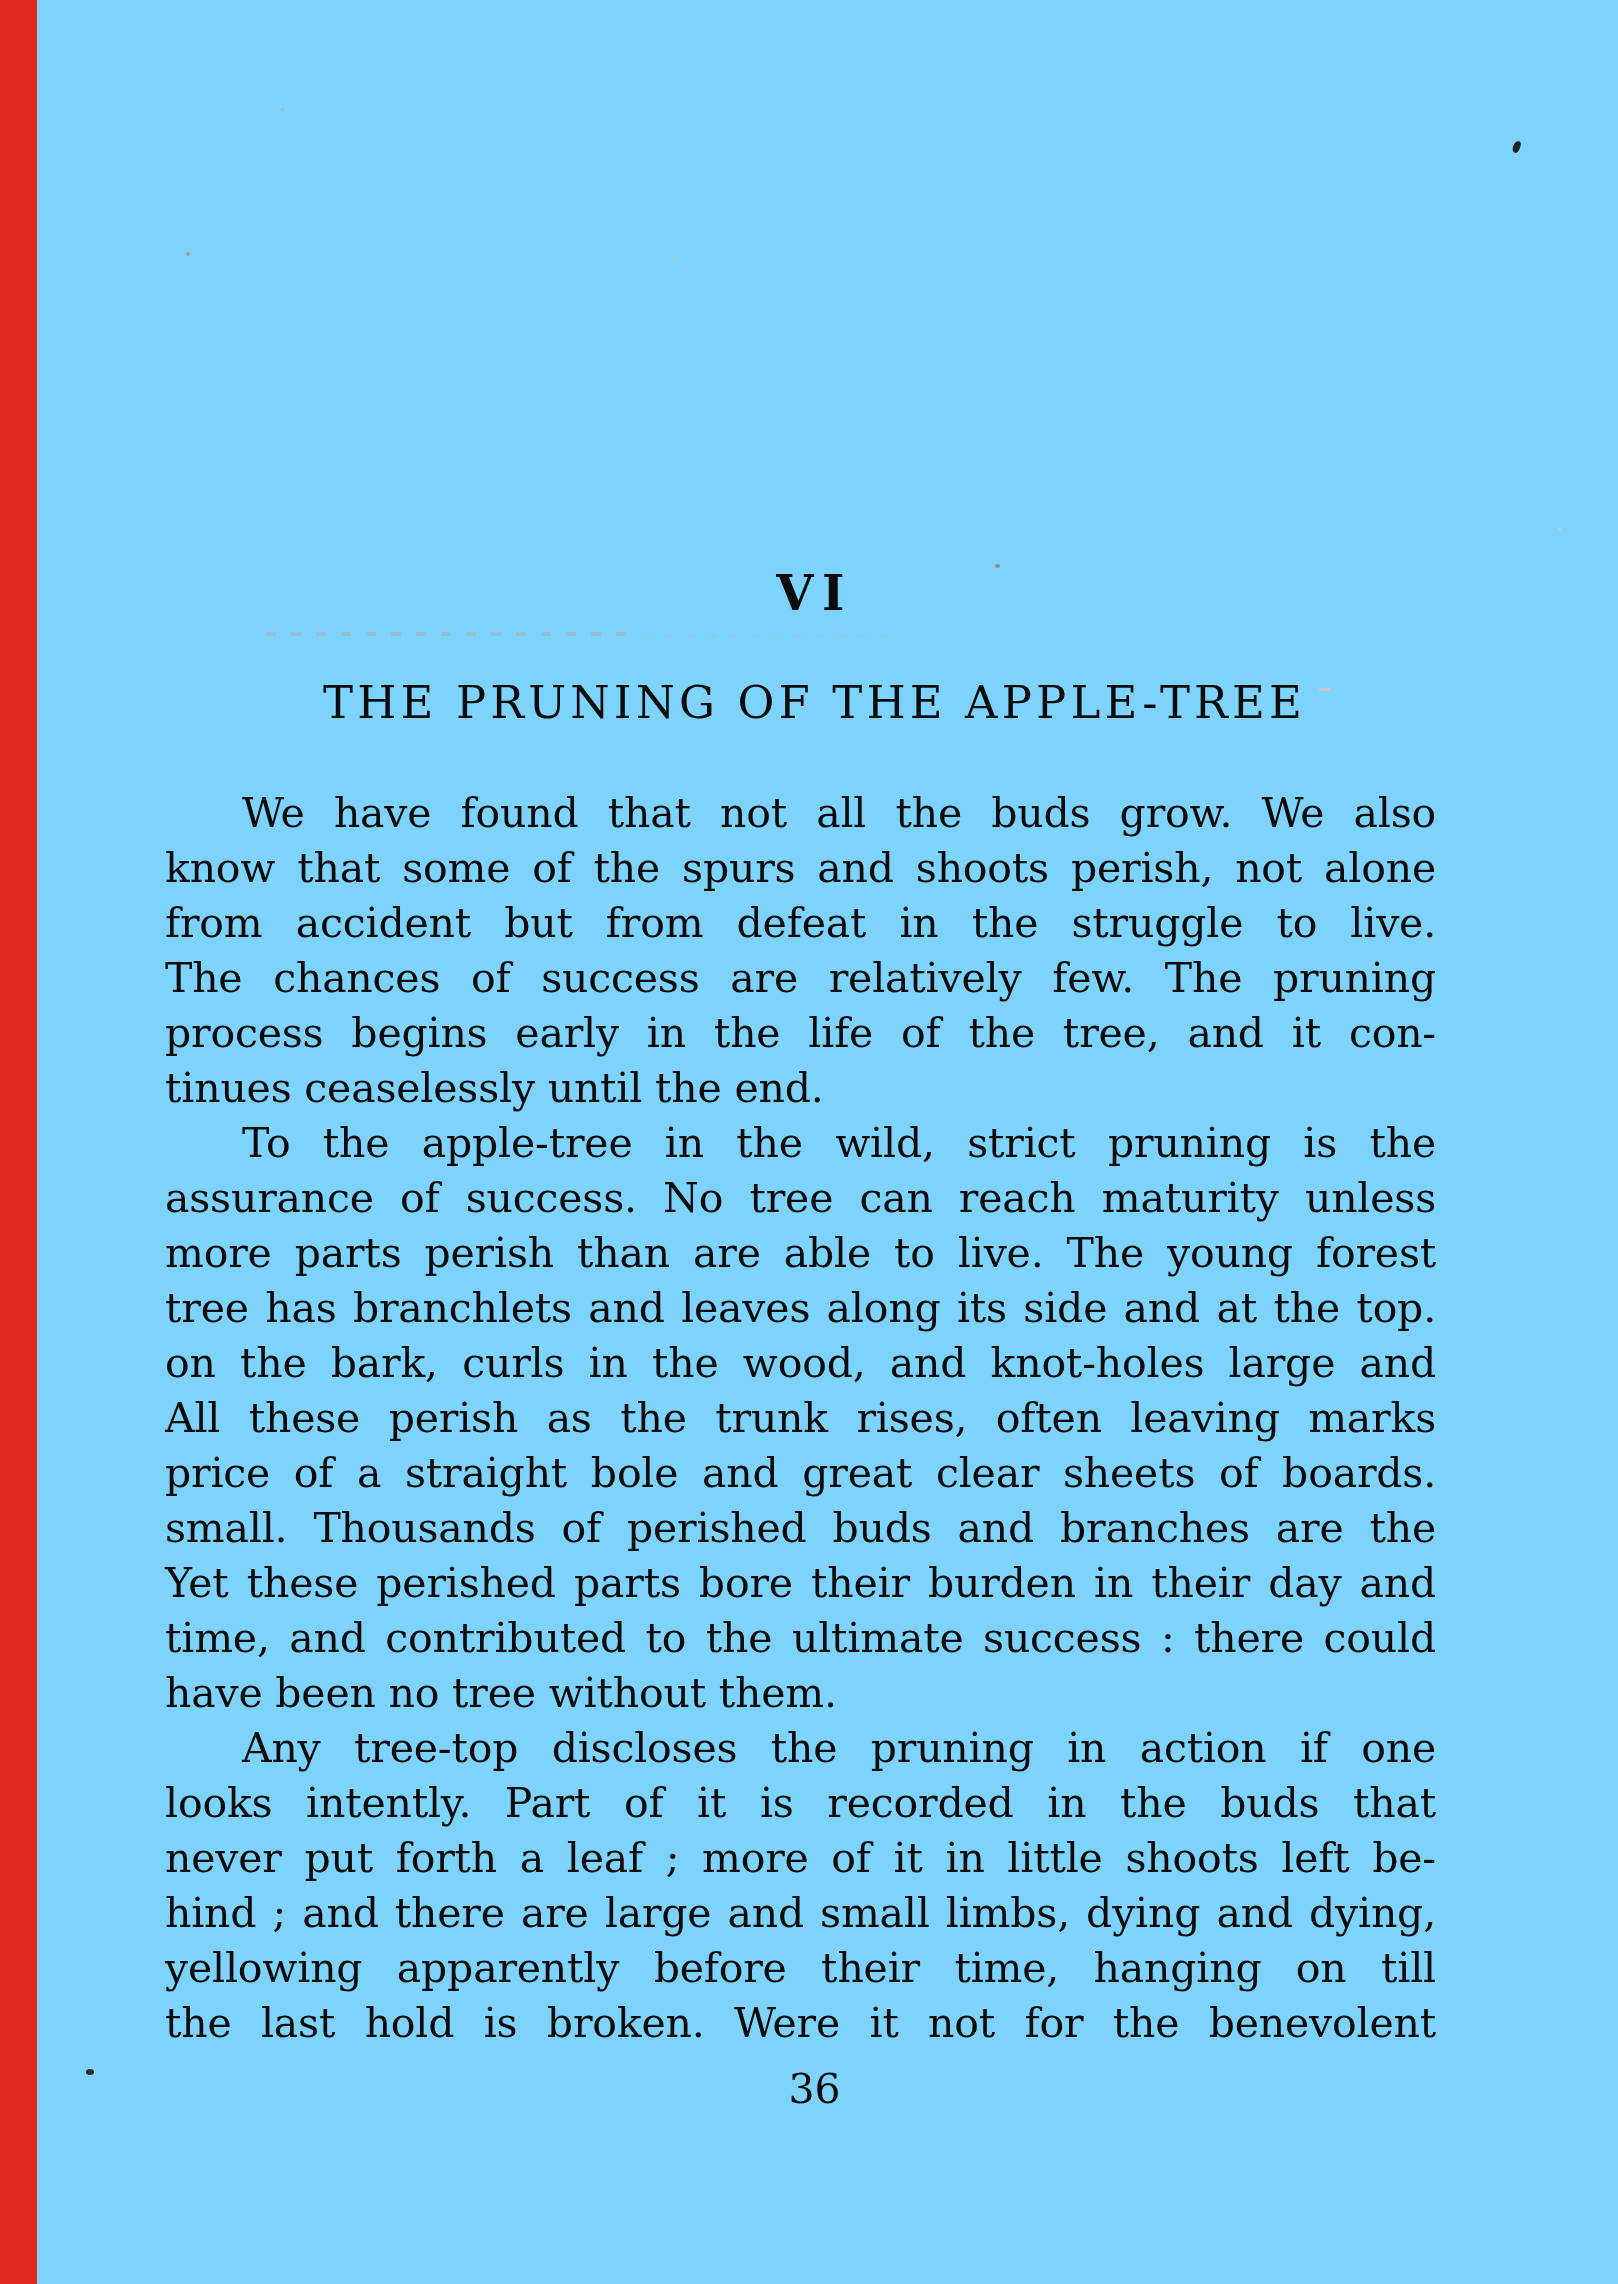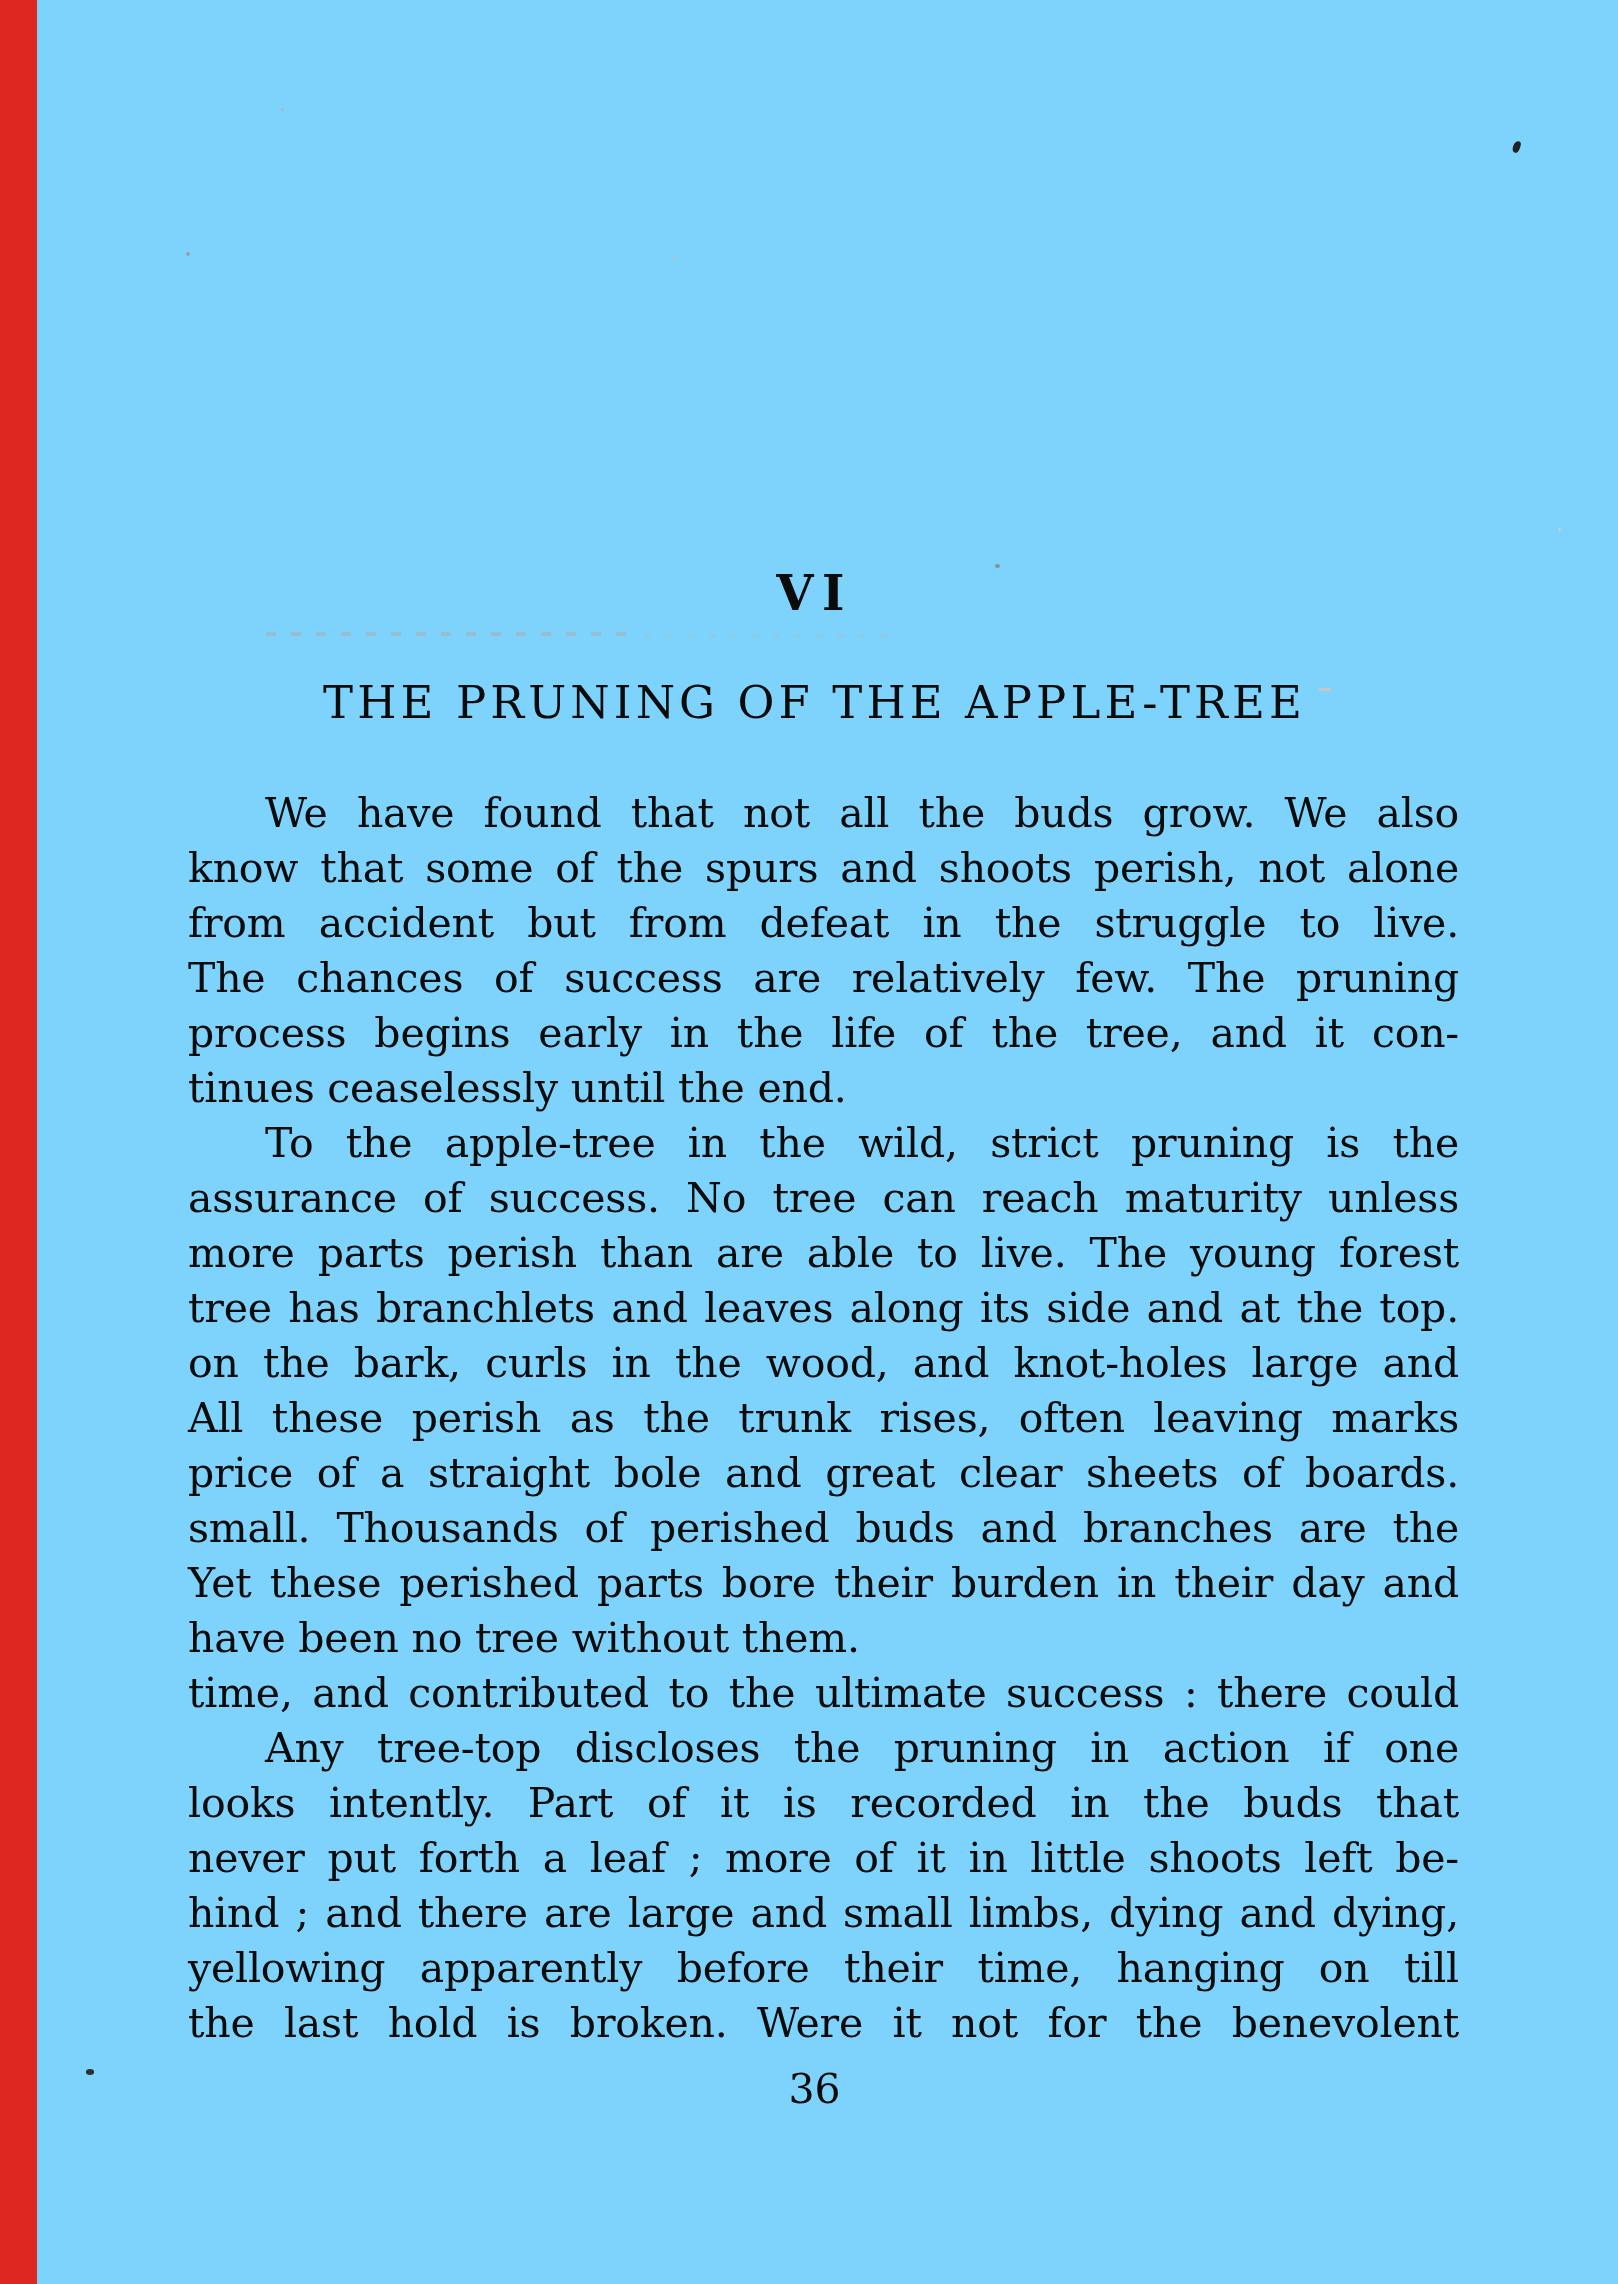--- a/index.html
+++ b/index.html
@@ -41,21 +41,21 @@
     width: 1271px;
     font-size: 45px;
     font-weight: 400;
     letter-spacing: 4.1px;
     line-height: 1;
     text-align: center;
     white-space: nowrap;
   }
   .bodytext {
     position: absolute;
-    left: 188px; top: 786px;
+    left: 165px; top: 786px;
     width: 1271px;
     font-size: 41px;
     letter-spacing: -0.2px;
   }
   .tline {
     height: 55px;
     line-height: 55px;
     text-align: justify;
     text-align-last: justify;
     white-space: nowrap;
@@ -108,22 +108,22 @@
     <div class="tline pend">tinues ceaselessly until the end.</div>
     <div class="tline indent">To the apple-tree in the wild, strict pruning is the</div>
     <div class="tline">assurance of success.  No tree can reach maturity unless</div>
     <div class="tline">more parts perish than are able to live.  The young forest</div>
     <div class="tline">tree has branchlets and leaves along its side and at the top.</div>
     <div class="tline">on the bark, curls in the wood, and knot-holes large and</div>
     <div class="tline">All these perish as the trunk rises, often leaving marks</div>
     <div class="tline">price of a straight bole and great clear sheets of boards.</div>
     <div class="tline">small.  Thousands of perished buds and branches are the</div>
     <div class="tline">Yet these perished parts bore their burden in their day and</div>
+    <div class="tline">time, and contributed to the ultimate success : there could</div>
     <div class="tline pend">have been no tree without them.</div>
-    <div class="tline">time, and contributed to the ultimate success : there could</div>
     <div class="tline indent">Any tree-top discloses the pruning in action if one</div>
     <div class="tline">looks intently.  Part of it is recorded in the buds that</div>
     <div class="tline">never put forth a leaf ; more of it in little shoots left be-</div>
     <div class="tline">hind ; and there are large and small limbs, dying and dying,</div>
     <div class="tline">yellowing apparently before their time, hanging on till</div>
     <div class="tline">the last hold is broken.  Were it not for the benevolent</div>
   </div>
 
   <div class="folio">36</div>
 

